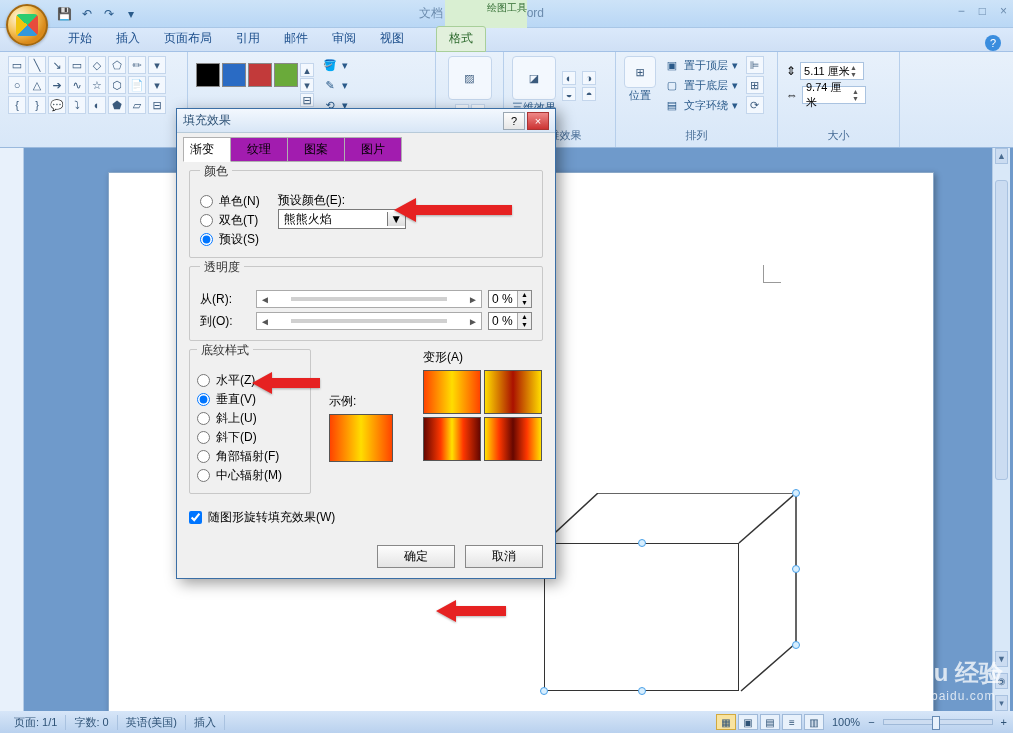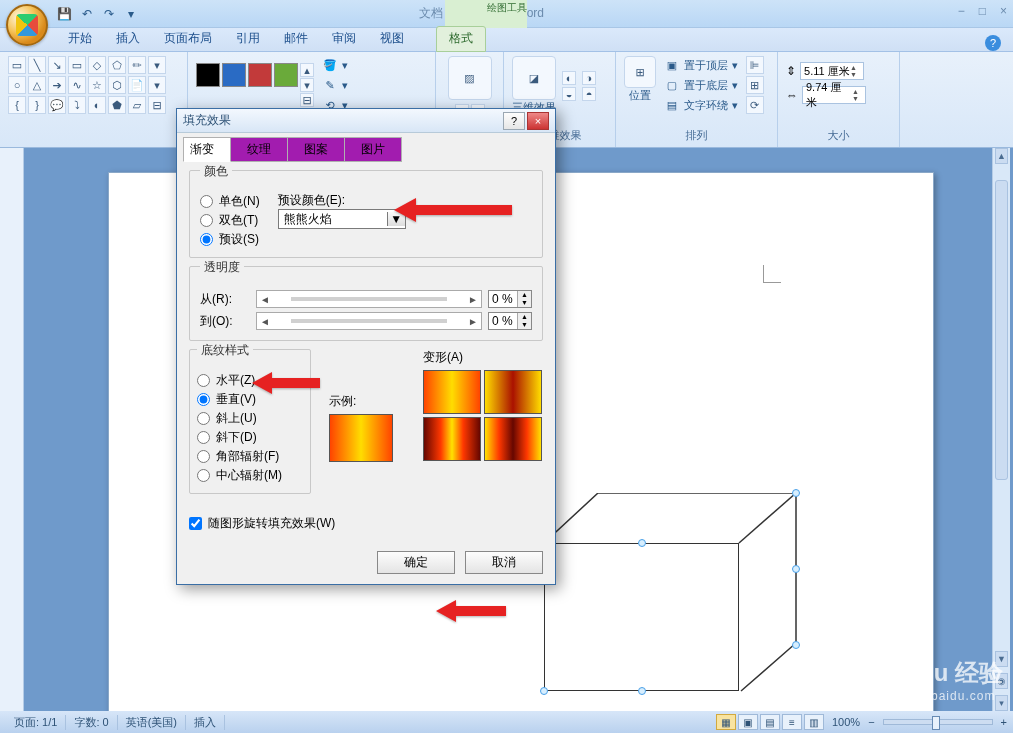--- a/index.html
+++ b/index.html
@@ -418,21 +418,21 @@
         <div style="margin-bottom:4px;">变形(A)</div>
         <div class="variants">
           <div class="variant v1"></div>
           <div class="variant v2"></div>
           <div class="variant v3"></div>
           <div class="variant v4"></div>
         </div>
       </div>
     </div>
 
-    <label class="radio-row" style="margin-top:12px;align-items:center;">
+    <label class="radio-row" style="margin-top:6px;align-items:center;">
       <input type="checkbox" checked="" style="">
         <span>随图形旋转填充效果(W)</span>
     </label>
   </div>
   <div class="dlg-foot">
     <button class="btn">确定</button>
     <button class="btn">取消</button>
   </div>
 </div>
 

